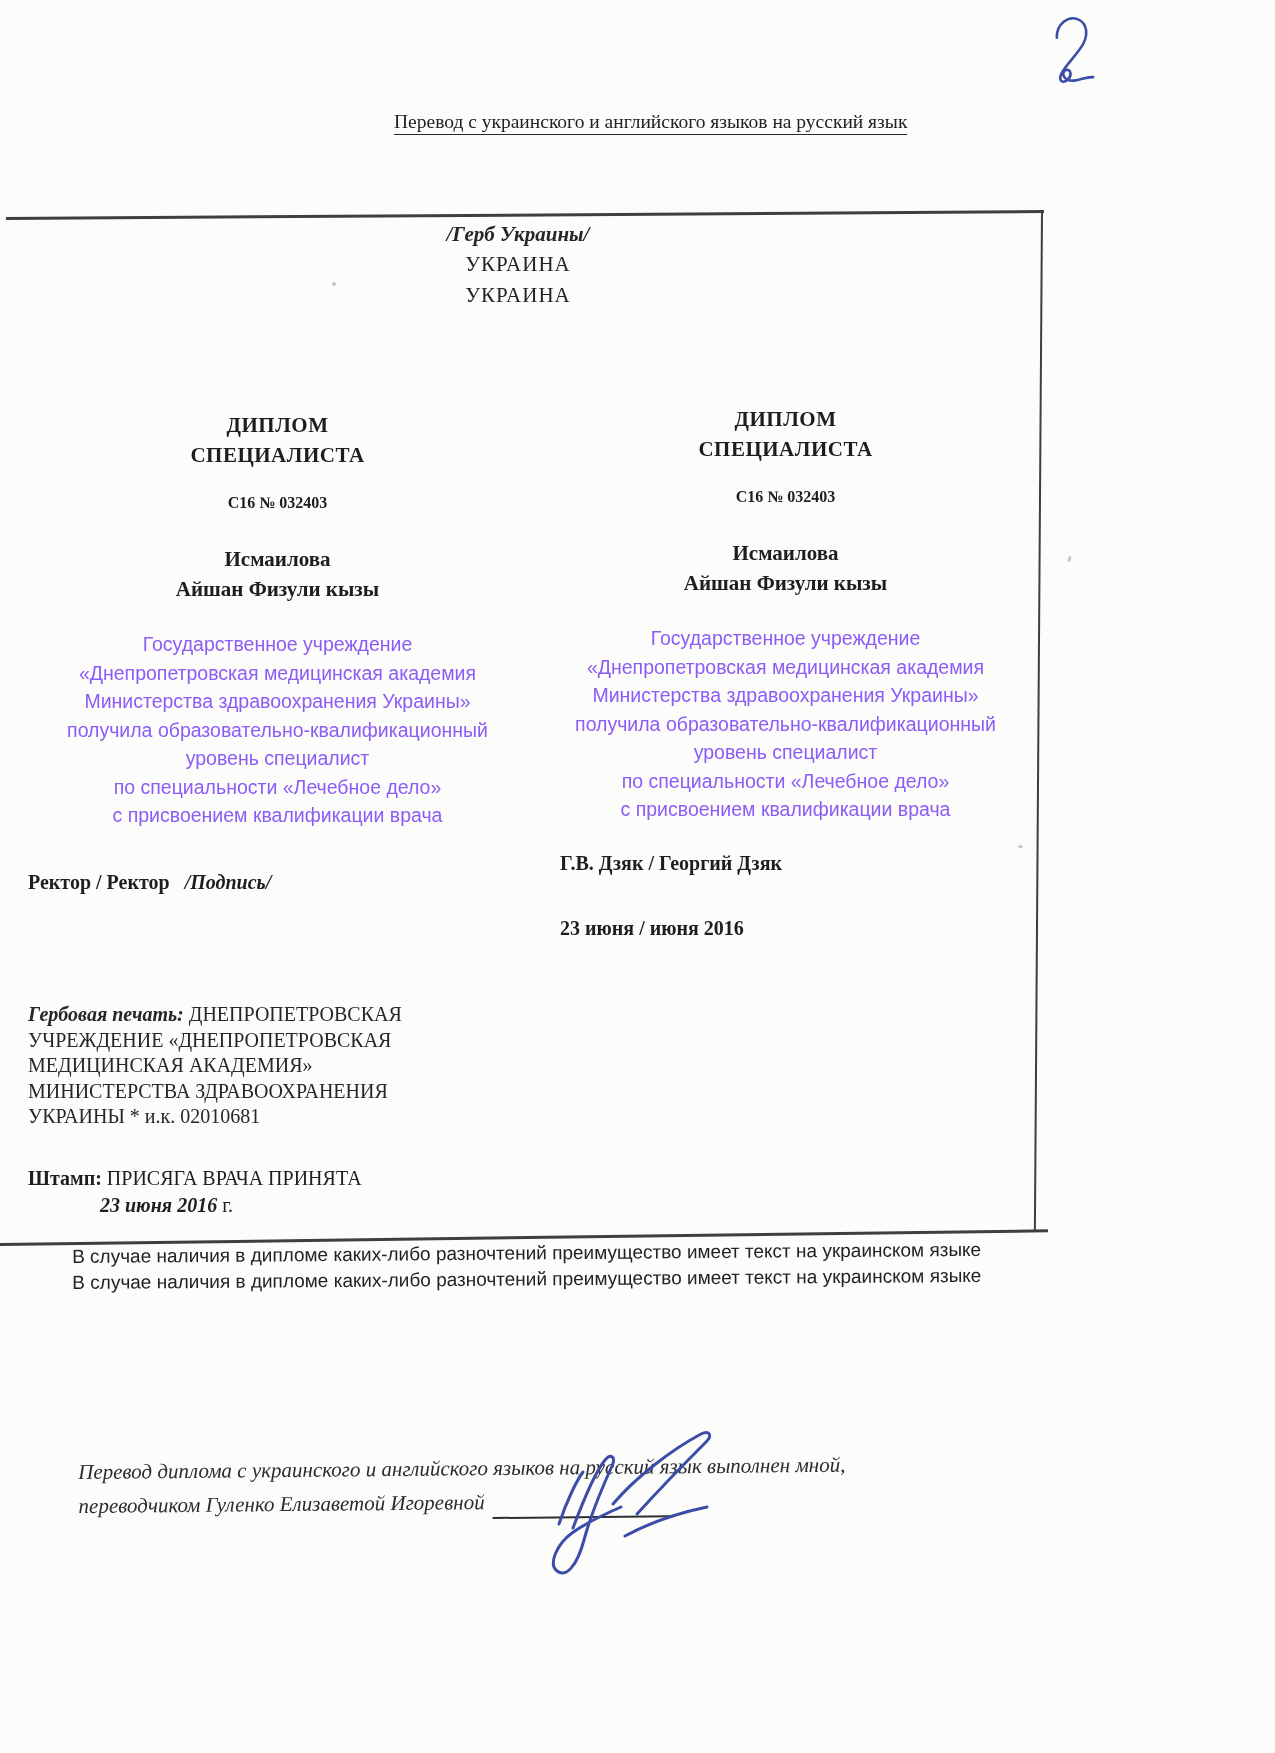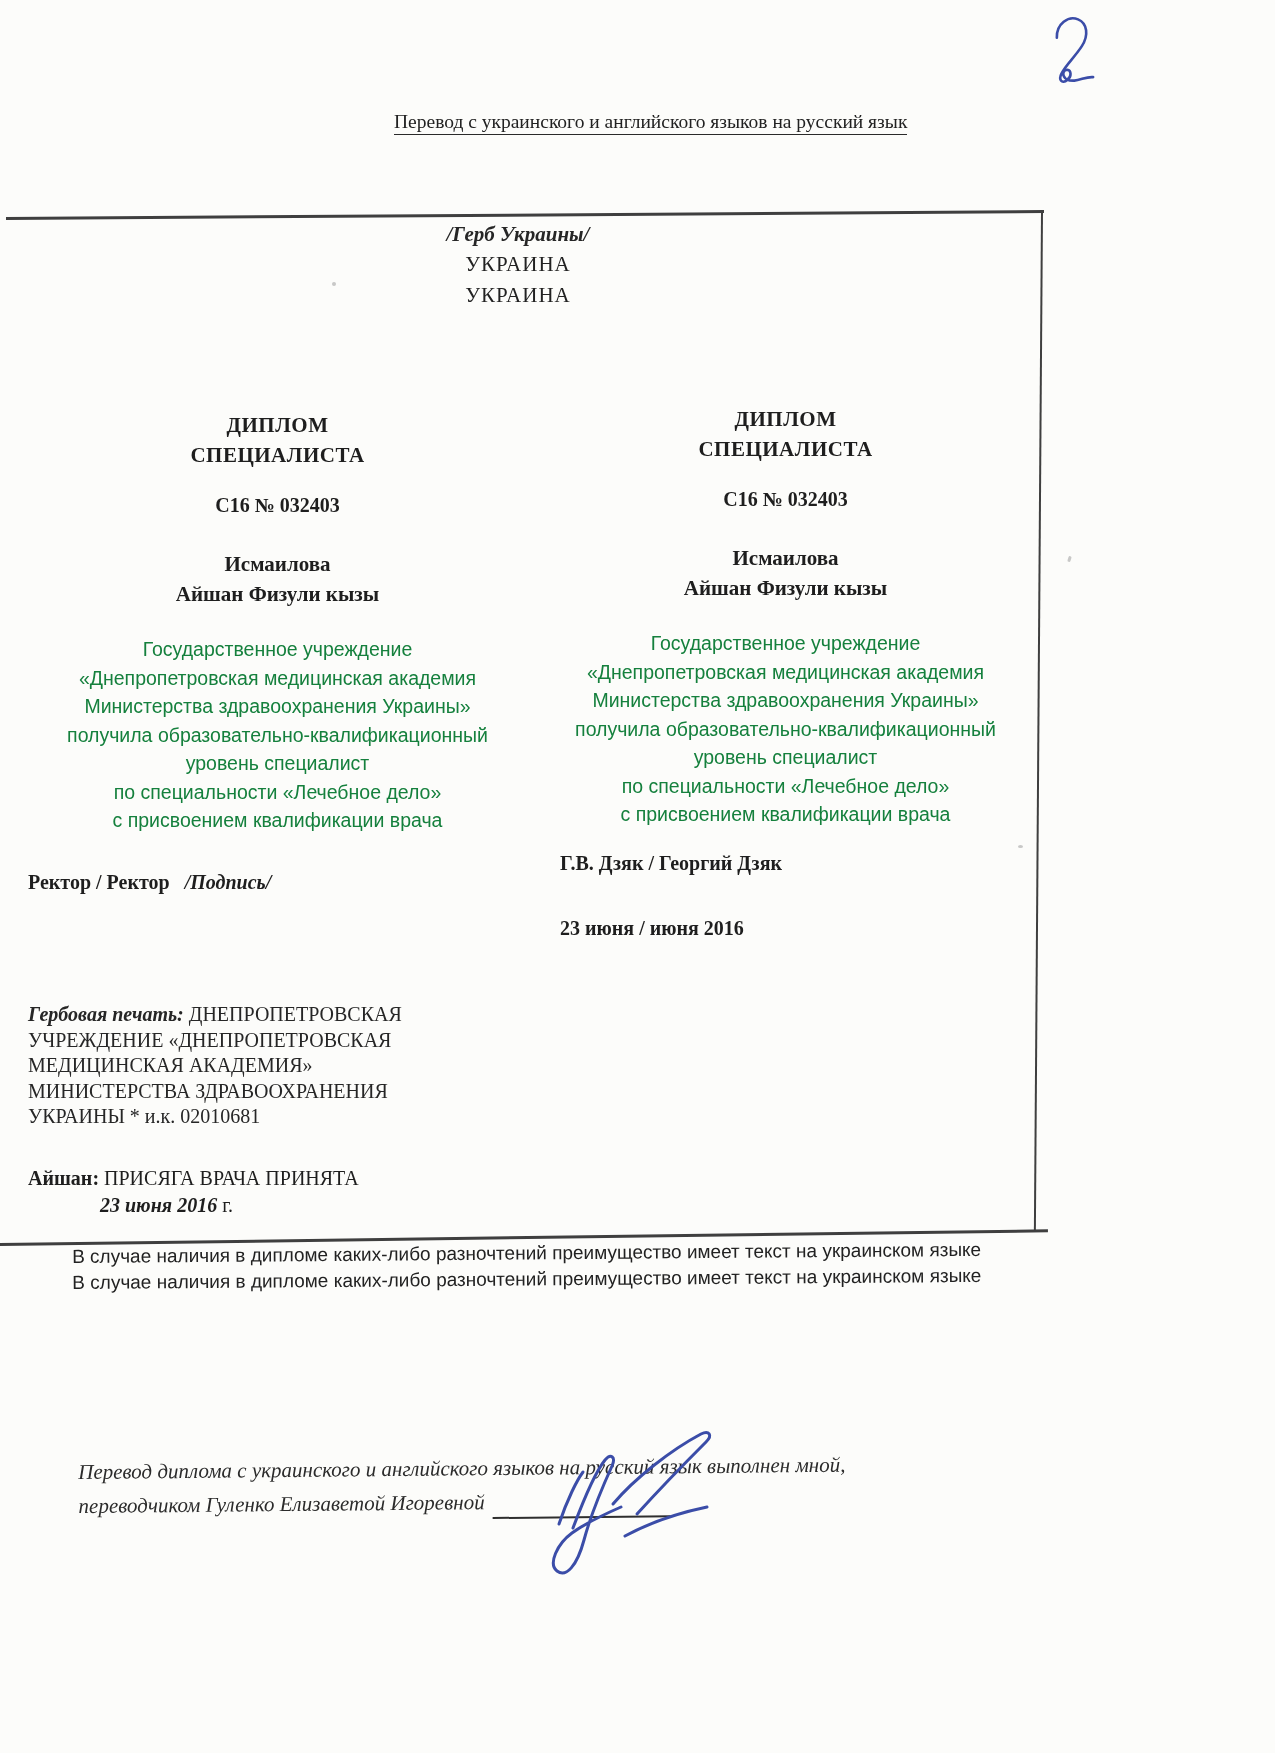--- a/index.html
+++ b/index.html
@@ -39,24 +39,24 @@
   
   .emblem-block { position:absolute; left:302px; top:219px; width:432px; text-align:center; }
   .emblem-note { font-style:italic; font-size:21px; line-height:30px; color:#262626;font-weight:bold; }
   .country { font-size:21px; line-height:31px; letter-spacing:1px; color:#222; }
 
   
   .col { position:absolute; width:465px; text-align:center; }
   .col-left  { left:45px;  top:410px; }
   .col-right { left:553px; top:404px; }
   .col .title  { font-weight:bold; font-size:21px; line-height:30px; letter-spacing:0.5px; }
-  .col .serial { font-weight:bold; font-size:20px; margin-top:24px; }
+  .col .serial { font-weight:bold; font-size:16px; margin-top:24px; }
   .col .holder { font-weight:bold; font-size:21px; line-height:30px; margin-top:32px; }
   .col .body   { font-family:"Liberation Sans", sans-serif; font-size:19.5px;
-                 line-height:28.5px; margin-top:26px; color:#15803d; }
+                 line-height:28.5px; margin-top:26px; color:#8b5cf6; }
 
   
   .rector-left { position:absolute; left:28px; top:871px; font-size:20px; font-weight:bold; }
   .rector-left .sig-note { font-style:italic; margin-left:10px; }
   .dziak-name { position:absolute; left:560px; top:852px; font-size:20px; font-weight:bold; }
   .dziak-date { position:absolute; left:560px; top:917px; font-size:20px; font-weight:bold;text-align:right; }
 
   
   .seal { position:absolute; left:28px; top:1002px; width:462px;
           font-size:20px; line-height:25.5px; color:#262626; }
@@ -150,21 +150,21 @@
     <span class="lbl">Гербовая печать:</span>
     <span>ДНЕПРОПЕТРОВСКАЯ</span>
     <div class="pre">УЧРЕЖДЕНИЕ «ДНЕПРОПЕТРОВСКАЯ
 МЕДИЦИНСКАЯ АКАДЕМИЯ»
 МИНИСТЕРСТВА ЗДРАВООХРАНЕНИЯ
 УКРАИНЫ * и.к. 02010681</div>
   </div>
 
   <div class="stamp">
     <div>
-      <span class="lbl">Айшан:</span>
+      <span class="lbl">Штамп:</span>
       <span>ПРИСЯГА ВРАЧА ПРИНЯТА</span>
     </div>
     <div class="date-line">
       <span class="dt">23 июня 2016</span>
       <span>г.</span>
     </div>
   </div>
 
   <div class="disclaimer pre">В случае наличия в дипломе каких-либо разночтений преимущество имеет текст на украинском языке
 В случае наличия в дипломе каких-либо разночтений преимущество имеет текст на украинском языке</div>

